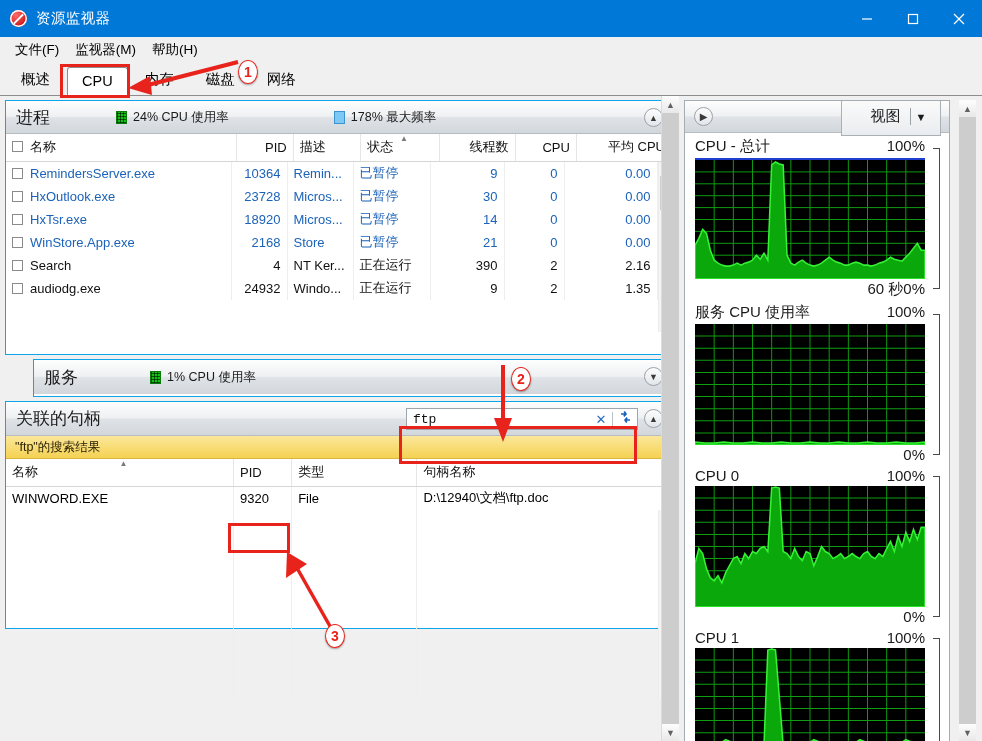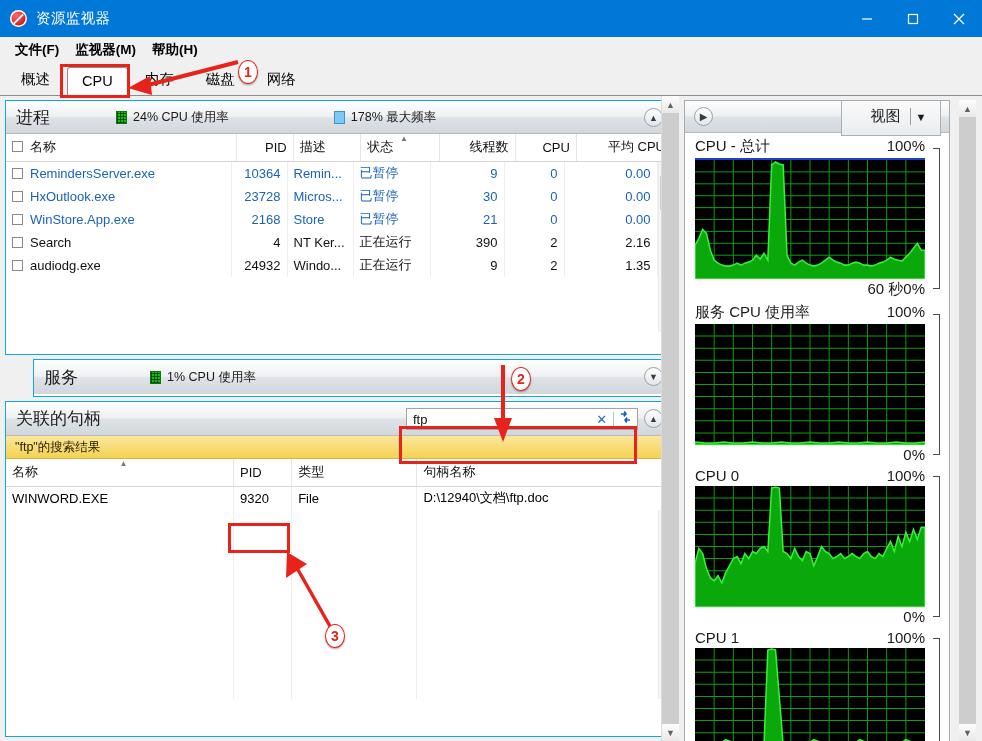--- a/index.html
+++ b/index.html
@@ -35,21 +35,21 @@
   .wbtn {
     width: 46px; height: 37px; display: flex; align-items: center;
     justify-content: center; color:#fff; font-size: 15px; line-height:1;
   }
   #winbtns { position: absolute; right: 0; top: 0; display: flex; }
   .wbtn svg { display:block; }
 
   
   #menubar {
     height: 26px; background: #f0f0f0; display:flex; align-items:center;
-    font-size: 13.5px; color:#000; padding-left: 8px; font-weight: bold;
+    font-size: 13.5px; color:#000; padding-left: 8px;
   }
   .menuitem { padding: 2px 9px 2px 7px; }
 
   
   #tabstrip {
     height: 33px; background: #f0f0f0; position: relative;
     display: flex; align-items: flex-end; padding-left: 6px;
     border-bottom: 1px solid #8d8d8d;
   }
   .tab {
@@ -142,21 +142,21 @@
     display:flex; align-items:center; justify-content:center;
   }
 
   
   .searchwrap {
     position:absolute; left:400px; top:6px; width:232px; height:22px;
     background:#fff; border:1px solid #9ea5ab; display:flex; align-items:center;
   }
   .searchwrap input {
     border:0; outline:0; flex:1; font-size:13px; padding-left:6px;
-    font-family:Liberation Sans, sans-serif; color:#111; background:transparent;
+    font-family:Liberation Mono, monospace; color:#111; background:transparent;
   }
   .sw-x { width:22px; text-align:center; color:#2a6fc4; font-size:13px; }
   .sw-div { width:1px; height:15px; background:#b9c0c6; }
   .sw-go { width:24px; text-align:center; color:#1560bd; font-size:14px; }
 
   .yellowbar {
     height:23px; background: linear-gradient(#fbe79a, #f5d253);
     border-bottom:1px solid #d9b43e; display:flex; align-items:center;
     font-size:12.5px; color:#2a2205; padding-left:9px;
   }
@@ -326,20 +326,30 @@
               <td class="num">0</td>
               <td class="num">0.00</td>
               <td></td>
             </tr>
             <tr class="row-blue">
               <td><span class="cbx"></span><span>HxOutlook.exe</span></td>
               <td class="num">23728</td>
               <td>Micros...</td>
               <td>已暂停</td>
               <td class="num">30</td>
+              <td class="num">0</td>
+              <td class="num">0.00</td>
+              <td></td>
+            </tr>
+            <tr class="row-blue">
+              <td><span class="cbx"></span><span>HxTsr.exe</span></td>
+              <td class="num">18920</td>
+              <td>Micros...</td>
+              <td>已暂停</td>
+              <td class="num">14</td>
               <td class="num">0</td>
               <td class="num">0.00</td>
               <td></td>
             </tr>
             <tr class="row-blue">
               <td><span class="cbx"></span><span>WinStore.App.exe</span></td>
               <td class="num">2168</td>
               <td>Store</td>
               <td>已暂停</td>
               <td class="num">21</td>
@@ -382,21 +392,21 @@
       <div class="grouphdr" style="height:34px;border-bottom:none;">
         <span class="gtitle">服务</span>
         <span class="legend" style="margin-left:72px;">
           <span class="swatch green"></span>
           <span>1% CPU 使用率</span>
         </span>
         <span class="chev">▼</span>
       </div>
     </div>
 
-    <div class="group" style="height:336px;">
+    <div class="group" style="height:228px;">
       <div class="grouphdr" style="height:34px;">
         <span class="gtitle">关联的句柄</span>
         <div class="searchwrap">
           <input type="text" placeholder="搜索句柄" value="ftp" style="">
           <span class="sw-x">✕</span>
           <span class="sw-div"></span>
           <span class="sw-go">
             <svg width="15" height="15" viewBox="0 0 15 15">
               <path d="M3 4 L8 4 L6.2 1.6 M8 4 L5.8 6.4" fill="none" stroke="#1560bd" stroke-width="1.7" stroke-linejoin="round"></path>
               <path d="M12 10 L7 10 L8.8 12.4 M7 10 L9.2 7.6" fill="none" stroke="#1560bd" stroke-width="1.7" stroke-linejoin="round"></path>

